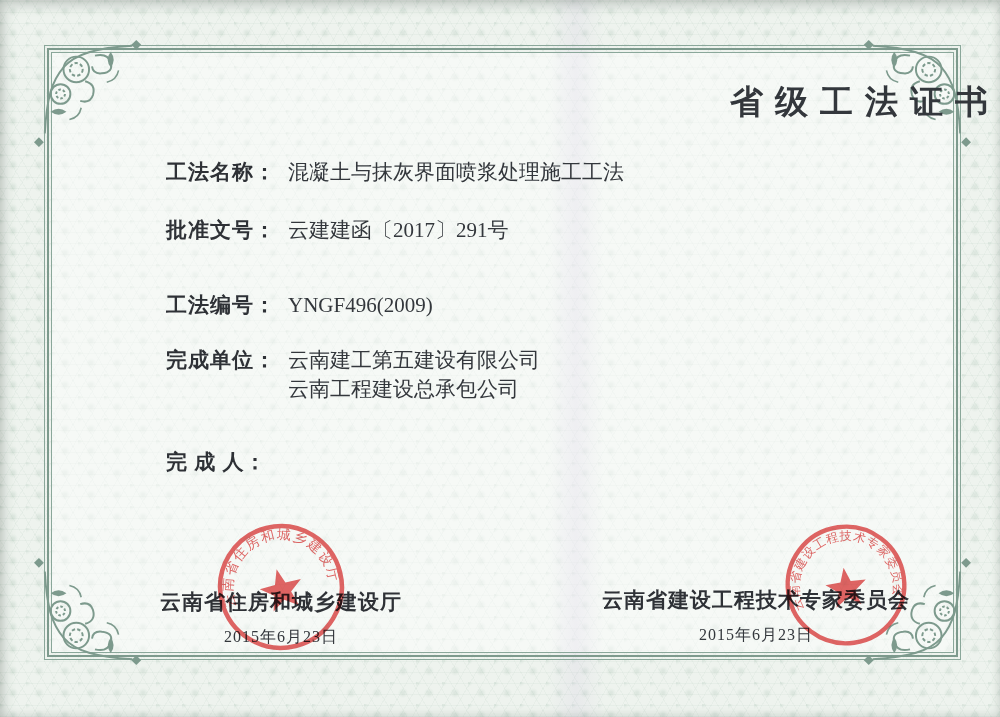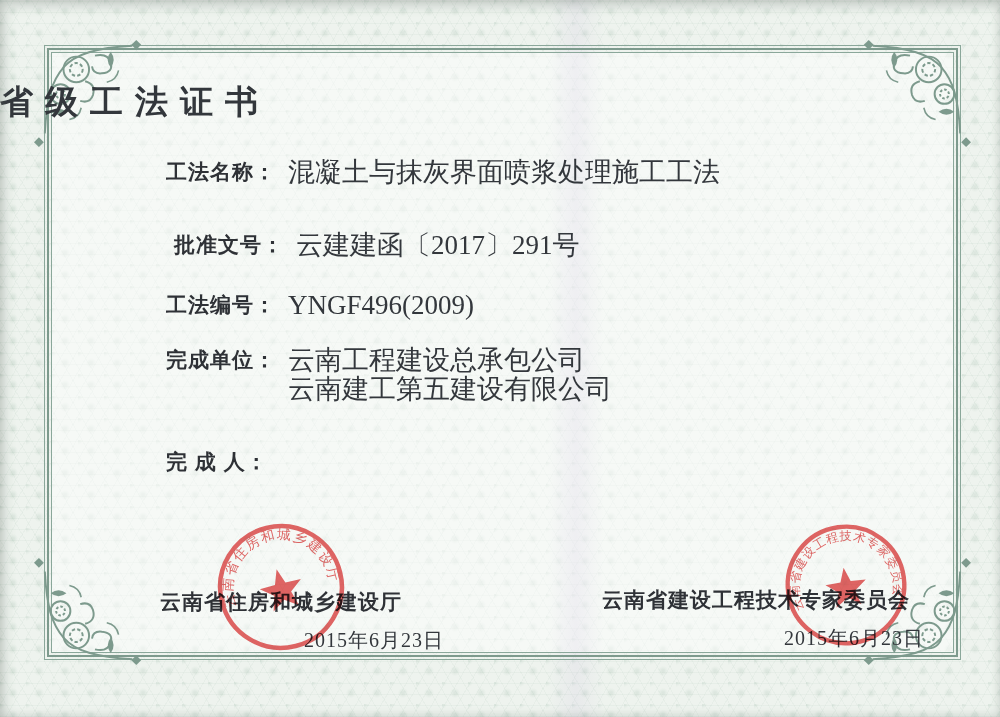--- a/index.html
+++ b/index.html
@@ -23,31 +23,31 @@
   
   .frame-outer{position:absolute;left:44px;top:45px;right:39px;bottom:57px;border:1px solid #8aa79a;}
   .frame-mid{position:absolute;inset:2px;border:2px solid #7d9a8d;}
   .frame-inner{position:absolute;inset:2px;border:1px solid #8aa79a;}
   .corner{position:absolute;width:118px;height:118px;color:#7d9a8d;}
   .corner.tl{left:34px;top:35px;}
   .corner.tr{right:29px;top:35px;transform:scaleX(-1);}
   .corner.bl{left:34px;bottom:47px;transform:scaleY(-1);}
   .corner.br{right:29px;bottom:47px;transform:scale(-1,-1);}
   
-  .title{position:absolute;left:0;right:0;top:80px;text-align:left;
+  .title{position:absolute;left:0;right:0;top:80px;text-align:right;
     font-family:"Liberation Sans", sans-serif;font-weight:700;font-size:33px;
     letter-spacing:12px;color:#33373c;}
   .row{position:absolute;left:166px;display:flex;align-items:flex-start;}
-  .row .label{font-family:Liberation Sans, sans-serif;font-weight:700;font-size:21px;
+  .row .label{font-family:Liberation Serif, serif;font-weight:700;font-size:21px;
     color:#2e3136;letter-spacing:1px;white-space:nowrap;}
-  .row .value{font-size:27px;color:#33373c;margin-left:12px;line-height:29px;white-space:nowrap;}
-  .r1{top:158px;} .r2{top:231px;margin-left:8px;} .r3{top:283px;margin-top:8px;} .r4{top:346px;} .r5{top:448px;}
+  .row .value{font-size:21px;color:#33373c;margin-left:12px;line-height:29px;white-space:nowrap;}
+  .r1{top:158px;} .r2{top:216px;} .r3{top:283px;margin-top:8px;} .r4{top:346px;} .r5{top:448px;}
   .sig{position:absolute;text-align:center;}
   .sig .org{font-size:21px;font-weight:700;color:#2e3136;letter-spacing:1px;white-space:nowrap;}
-  .sig .date{font-size:20px;color:#33373c;margin-top:11px;letter-spacing:1px;text-align:right;}
+  .sig .date{font-size:16px;color:#33373c;margin-top:11px;letter-spacing:1px;}
   .sig-left{left:118px;top:588px;width:326px;}
   .sig-right{left:588px;top:586px;width:336px;}
   
   .seal{position:absolute;opacity:.8;mix-blend-mode:multiply;pointer-events:none;}
   .seal-left{left:210px;top:516px;width:142px;height:142px;transform:rotate(-14deg);}
   .seal-right{left:778px;top:517px;width:136px;height:136px;transform:rotate(-8deg);}
 </style>
 </head>
 <body>
 
@@ -103,22 +103,22 @@
   <span class="label">批准文号：</span>
   <span class="value">云建建函〔2017〕291号</span>
 </div>
 <div class="row r3">
   <span class="label">工法编号：</span>
   <span class="value">YNGF496(2009)</span>
 </div>
 <div class="row r4">
   <span class="label">完成单位：</span>
   <span class="value">
+    <div>云南建工第五建设有限公司</div>
     <div>云南工程建设总承包公司</div>
-    <div>云南建工第五建设有限公司</div>
   </span>
 </div>
 <div class="row r5">
   <span class="label">完 成 人：</span>
 </div>
 
 <div class="sig sig-left">
   <div class="org">云南省住房和城乡建设厅</div>
   <div class="date">2015年6月23日</div>
 </div>

